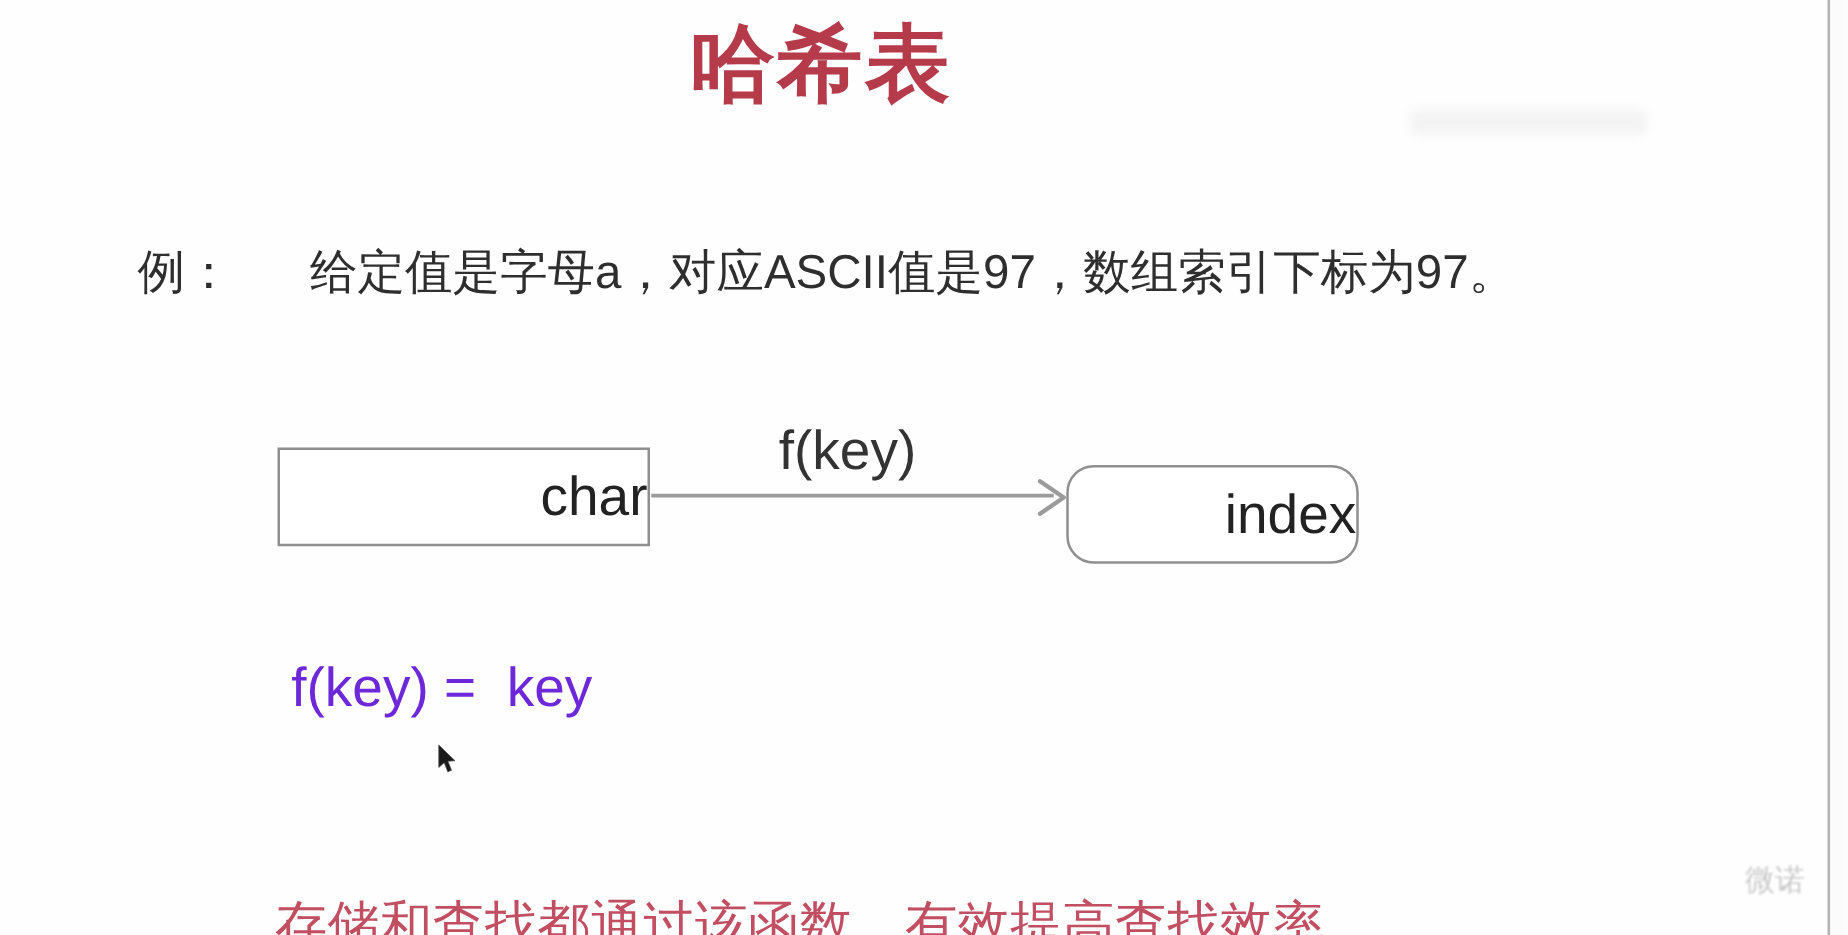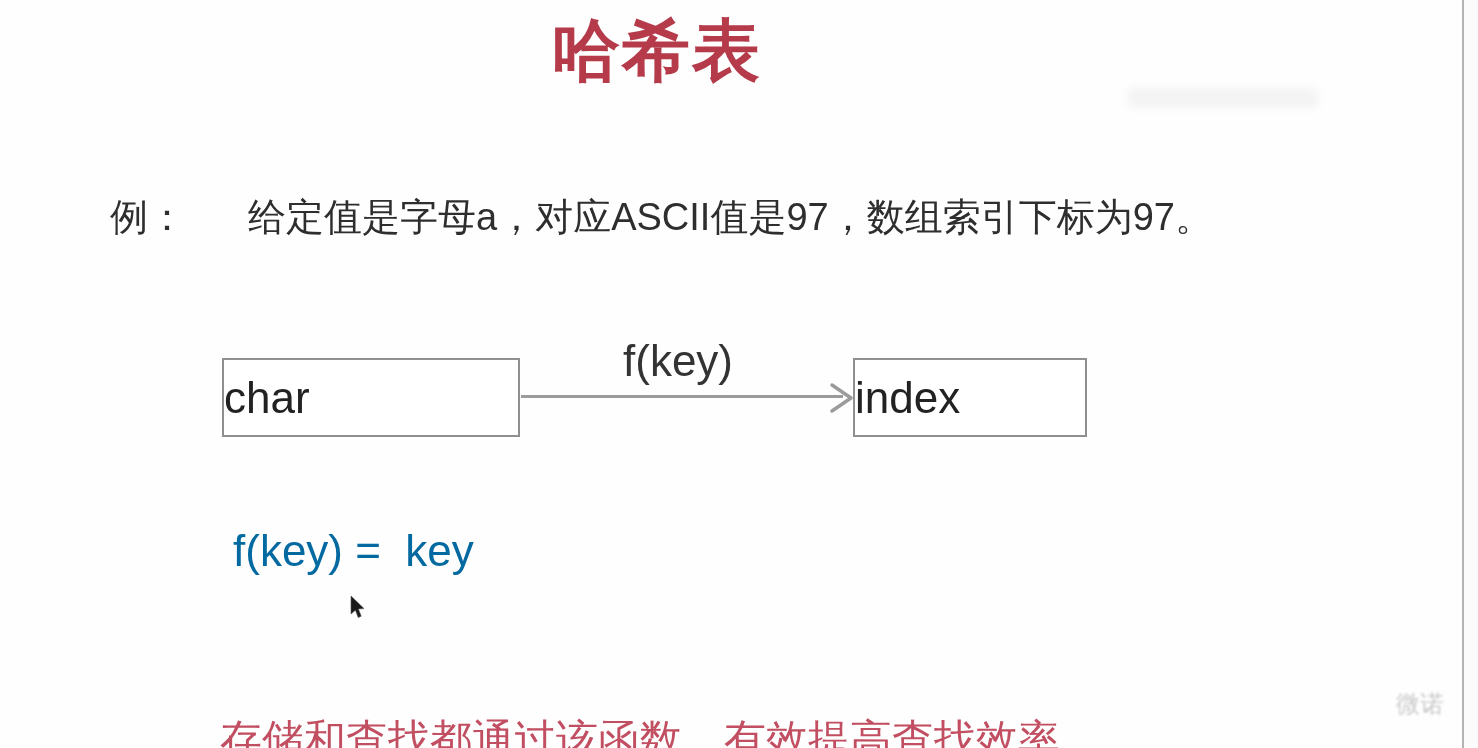--- a/index.html
+++ b/index.html
@@ -38,47 +38,47 @@
     color:var(--text-dark);
     white-space:nowrap;
     filter:blur(.4px);
     text-align:center;
   }
   .example-label{display:inline-block;margin-right:62px;}
   .diagram-box{
     position:absolute;
     border:2px solid var(--box-border);
     background:#fff;
-    display:flex;align-items:center;justify-content:flex-start;
+    display:flex;align-items:center;justify-content:flex-end;
     font-size:44px;color:#222;
     filter:blur(.3px);
   }
   .box-char{left:222px;top:358px;width:298px;height:79px;}
-  .box-index{left:853px;top:358px;width:234px;height:79px;}
+  .box-index{left:853px;top:372px;width:234px;height:79px;border-radius:22px;}
   .arrow-line{
     position:absolute;
     left:521px;top:395px;
     width:322px;height:3px;
     background:var(--arrow-gray);
   }
   .arrow-head{
     position:absolute;
     left:828px;top:381px;
   }
   .arrow-label{
     position:absolute;
     left:623px;top:336px;
     font-size:44px;color:#333;
     filter:blur(.4px);
     text-align:right;
   }
   .formula-line{
     position:absolute;
     left:233px;top:526px;
-    font-size:44px;color:#0369a1;
+    font-size:44px;color:#6d28d9;
     white-space:pre;
     filter:blur(.4px);
   }
   .note-line{
     position:absolute;
     left:220px;top:712px;
     font-size:42px;
     color:var(--note-red);
     white-space:nowrap;
     filter:blur(.4px);

